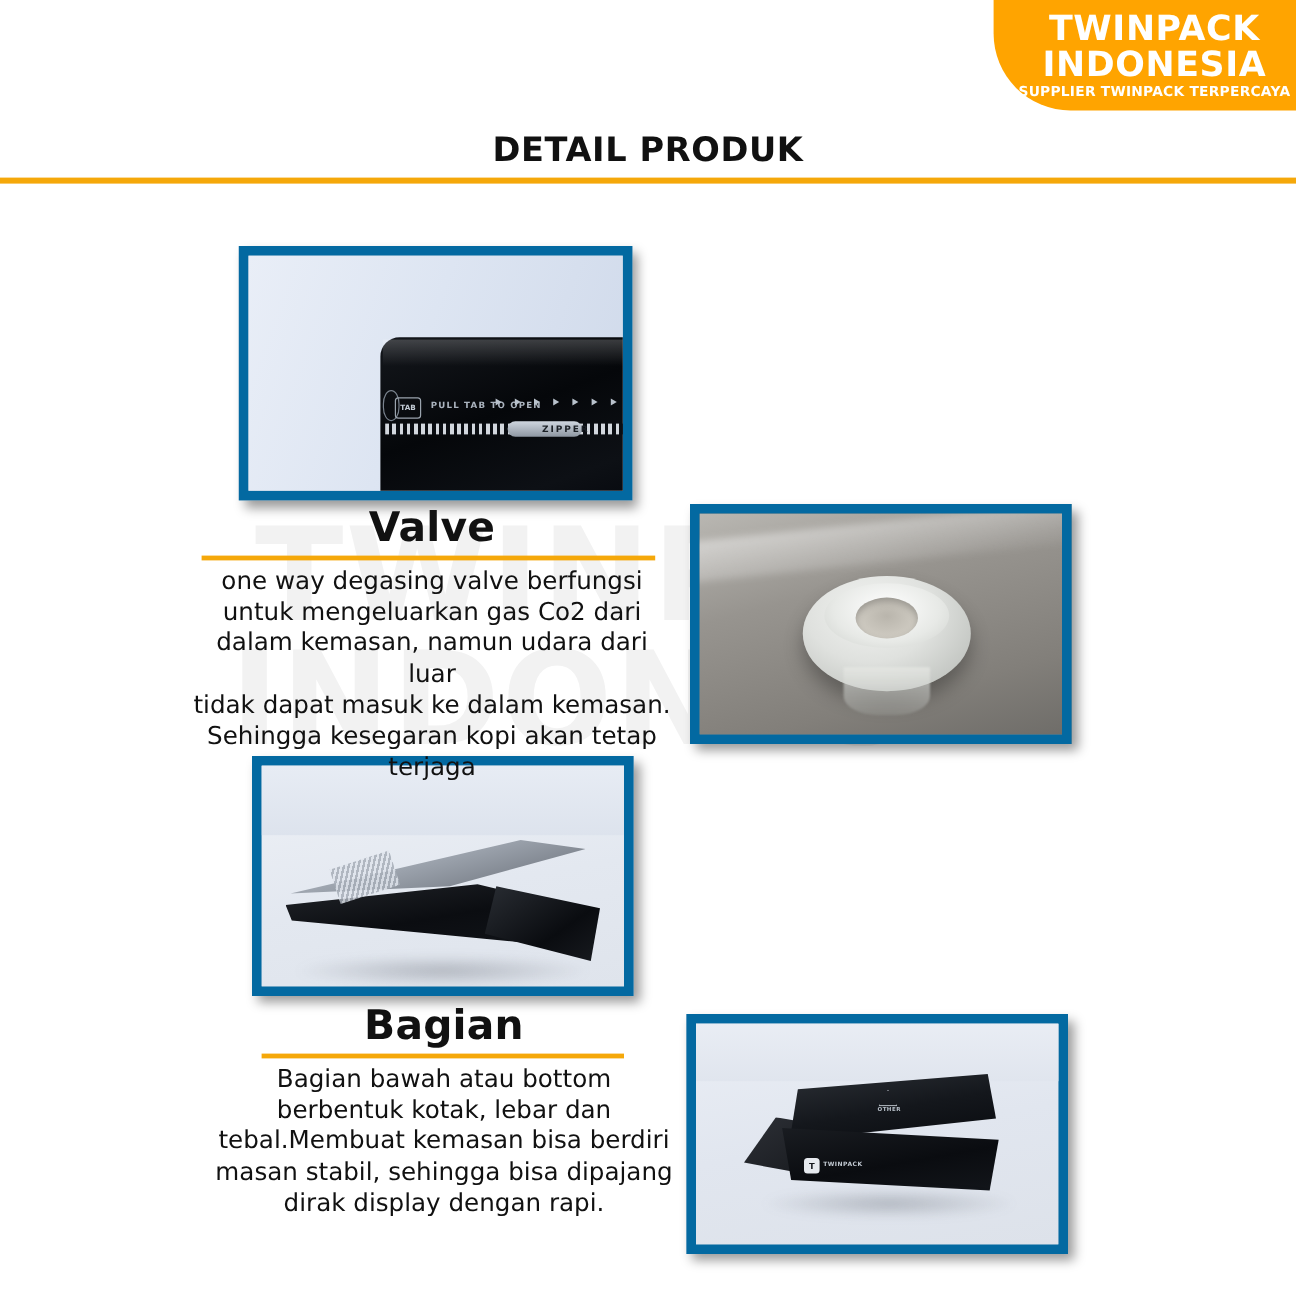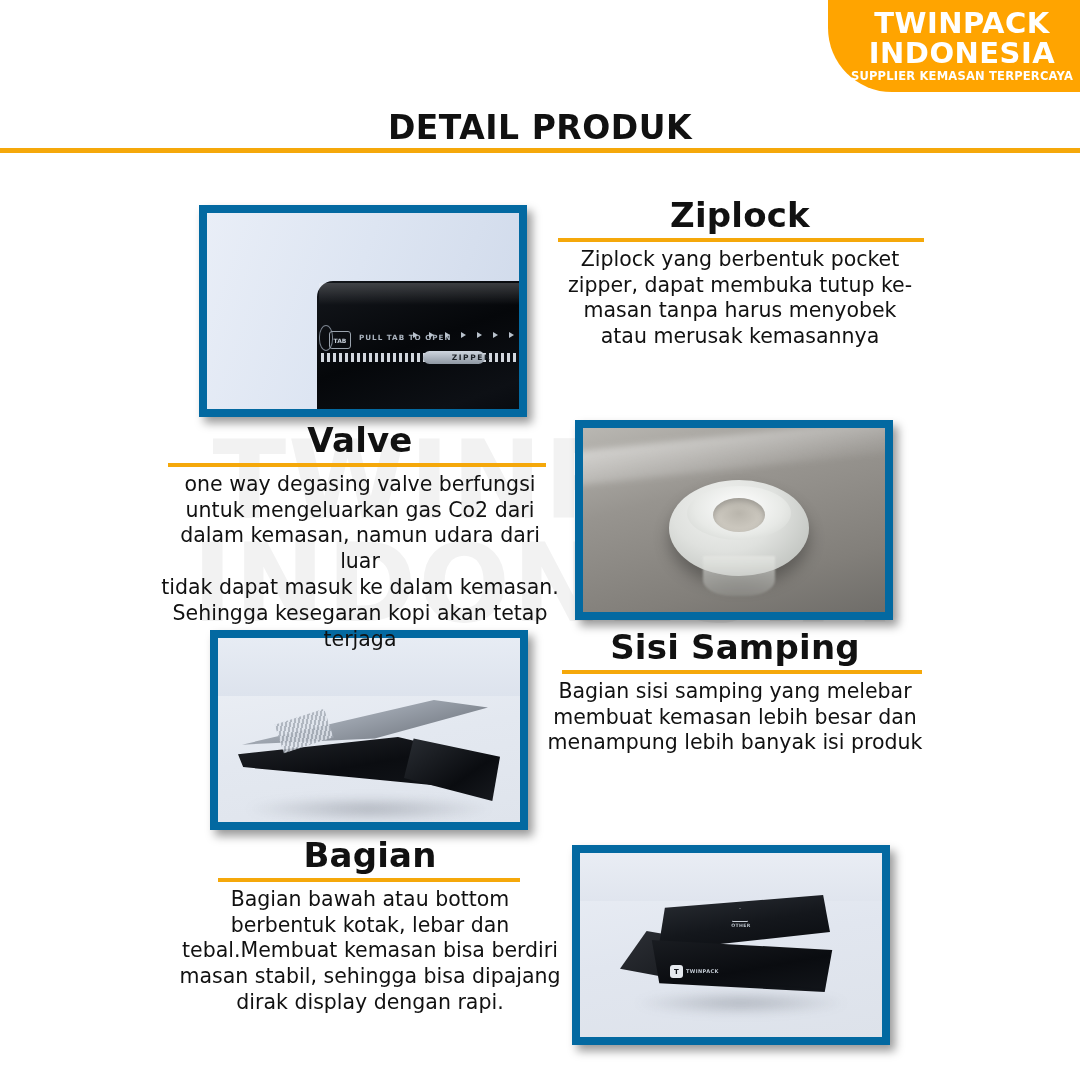--- a/index.html
+++ b/index.html
@@ -29,21 +29,21 @@
     display: flex; flex-direction: column; align-items: center; justify-content: center;
     padding-left: 16px;
   }
   .logo-line1 { font-size: 29px; font-weight: 800; letter-spacing: 0.5px; line-height: 1.02; }
   .logo-line2 { font-size: 29px; font-weight: 800; letter-spacing: 0.5px; line-height: 1.02; }
   .logo-line3 { font-size: 11.5px; font-weight: 800; letter-spacing: 0.2px; margin-top: 1px; }
 
   
   .page-title {
     position: absolute; top: 108px; left: 0; right: 0; text-align: center;
-    font-size: 33px; font-weight: 700; color: #111; letter-spacing: 0.5px; z-index: 5;
+    font-size: 28px; font-weight: 700; color: #111; letter-spacing: 0.5px; z-index: 5;
   }
   .title-rule {
     position: absolute; top: 148px; left: 0; width: 1080px; height: 5px;
     background: #F5A80A; z-index: 5;
   }
 
   
   .photo {
     position: absolute; z-index: 3; border: 8px solid #0369a1;
     box-shadow: 5px 6px 9px rgba(0,0,0,0.40);
@@ -232,21 +232,21 @@
 <div id="page">
 
   <div class="watermark">
     <div class="wm1">TWINPACK</div>
     <div class="wm2">INDONESIA</div>
   </div>
 
   <div class="logo-badge">
     <div class="logo-line1">TWINPACK</div>
     <div class="logo-line2">INDONESIA</div>
-    <div class="logo-line3">SUPPLIER KEMASAN TERPERCAYA</div>
+    <div class="logo-line3">SUPPLIER TWINPACK TERPERCAYA</div>
   </div>
 
   <div class="page-title">DETAIL PRODUK</div>
   <div class="title-rule"></div>
 
   <div class="photo ph-zip">
     <div class="zip-bg"></div>
     <div class="zip-bag"></div>
     <div class="zip-sheen"></div>
     <div class="zip-tab-loop"></div>
@@ -260,28 +260,20 @@
         <i></i>
         <i></i>
         <i></i>
         <i></i>
     </div>
     <div class="zip-track"></div>
     <div class="zip-label">ZIPPER</div>
     <div class="zip-shadowline"></div>
   </div>
 
-  <div class="block blk-ziplock">
-    <h2>Ziplock</h2>
-    <div class="rule"></div>
-    <p>Ziplock yang berbentuk pocket
-zipper, dapat membuka tutup ke-
-masan tanpa harus menyobek
-atau merusak kemasannya</p>
-  </div>
 
   <div class="block blk-valve">
     <h2>Valve</h2>
     <div class="rule"></div>
     <p>one way degasing valve berfungsi
 untuk mengeluarkan gas Co2 dari
 dalam kemasan, namun udara dari luar
 tidak dapat masuk ke dalam kemasan.
 Sehingga kesegaran kopi akan tetap
 terjaga</p>
@@ -299,27 +291,20 @@
   <div class="photo ph-side">
     <div class="side-bg"></div>
     <div class="side-wall"></div>
     <div class="side-top"></div>
     <div class="side-front"></div>
     <div class="side-gusset"></div>
     <div class="side-zip"></div>
     <div class="side-shadow"></div>
   </div>
 
-  <div class="block blk-side">
-    <h2>Sisi Samping</h2>
-    <div class="rule"></div>
-    <p>Bagian sisi samping yang melebar
-membuat kemasan lebih besar dan
-menampung lebih banyak isi produk</p>
-  </div>
 
   <div class="block blk-bottom">
     <h2>Bagian</h2>
     <div class="rule"></div>
     <p>Bagian bawah atau bottom
 berbentuk kotak, lebar dan
 tebal.Membuat  kemasan bisa berdiri
 masan stabil, sehingga bisa dipajang
 dirak display dengan rapi.</p>
   </div>

